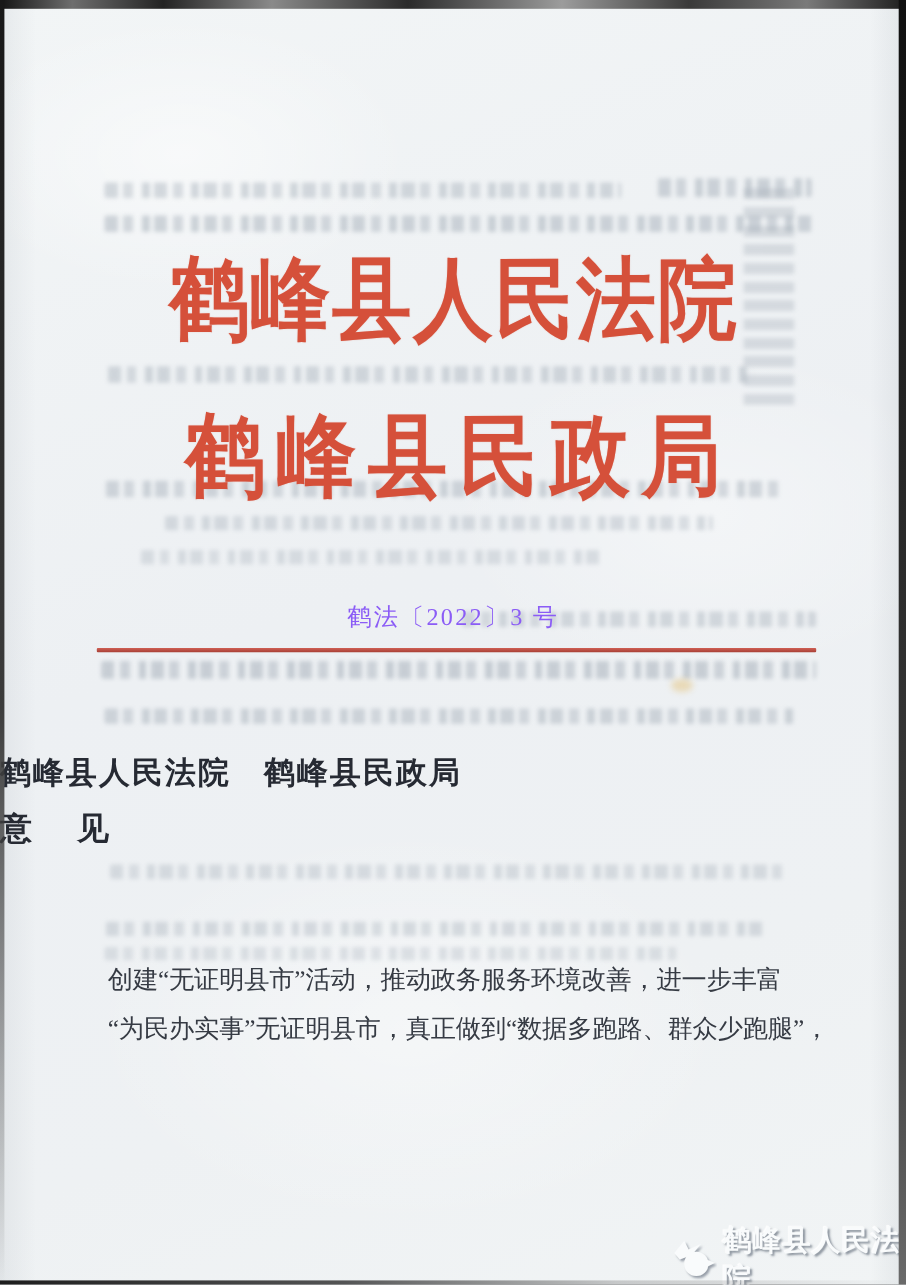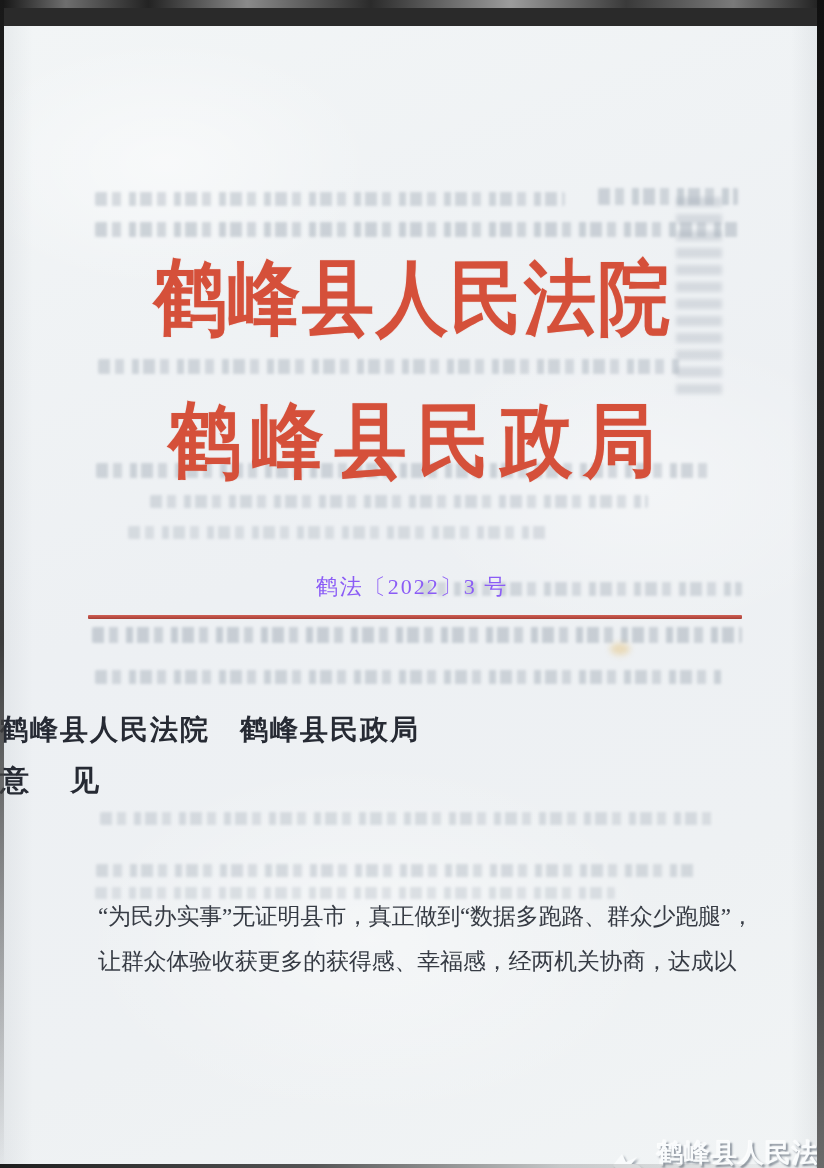--- a/index.html
+++ b/index.html
@@ -2,21 +2,21 @@
 <html><head>
 <meta charset="utf-8">
 <style>
   html,body { margin:0; padding:0; }
   body { width:824px; height:1168px; overflow:hidden; background:#262626;
          font-family:"Liberation Serif","DejaVu Serif",serif; }
 
   .scan { position:relative; width:824px; height:1168px; background:#2a2a2a; overflow:hidden; }
 
   
-  .paper { position:absolute; inset:0; background:#eff2f4;margin-top:26px; }
+  .paper { position:absolute; inset:0; background:#eff2f4; }
   .paper::before { content:""; position:absolute; inset:0;
     background:
       radial-gradient(ellipse 300px 180px at 20% 12%, rgba(255,255,255,.5), rgba(255,255,255,0) 70%),
       radial-gradient(ellipse 340px 220px at 78% 40%, rgba(255,255,255,.35), rgba(255,255,255,0) 70%),
       radial-gradient(ellipse 420px 260px at 45% 80%, rgba(255,255,255,.4), rgba(255,255,255,0) 70%),
       linear-gradient(160deg, #f2f5f6 0%, #edf0f3 45%, #eef1f3 75%, #f1f4f5 100%);
   }
   .paper::after { content:""; position:absolute; inset:0;
     background: linear-gradient(90deg, rgba(120,130,140,.10), rgba(120,130,140,0) 4%,
                 rgba(120,130,140,0) 96%, rgba(120,130,140,.12));
@@ -107,22 +107,22 @@
     <div class="docnum">鹤法〔2022〕3 号</div>
 
     <div class="divider"></div>
 
     <div class="title">
       <div class="t1">鹤峰县人民法院　鹤峰县民政局</div>
       <div class="t3">意　见</div>
     </div>
 
     <div class="bodytext">
+      <div class="bl">创建“无证明县市”活动，推动政务服务环境改善，进一步丰富</div>
       <div class="bl">“为民办实事”无证明县市，真正做到“数据多跑路、群众少跑腿”，</div>
-      <div class="bl">让群众体验收获更多的获得感、幸福感，经两机关协商，达成以</div>
     </div>
 
     <div class="watermark">
       <svg class="wm-icon" width="42" height="38" viewBox="0 0 42 38">
         <defs>
           <filter id="ws" x="-30%" y="-30%" width="170%" height="170%">
             <feDropShadow dx="1.8" dy="2" stdDeviation="0.8" flood-color="#8d95a0" flood-opacity="0.9"></feDropShadow>
           </filter>
         </defs>
         <g filter="url(#ws)" fill="#f9fbfc">

